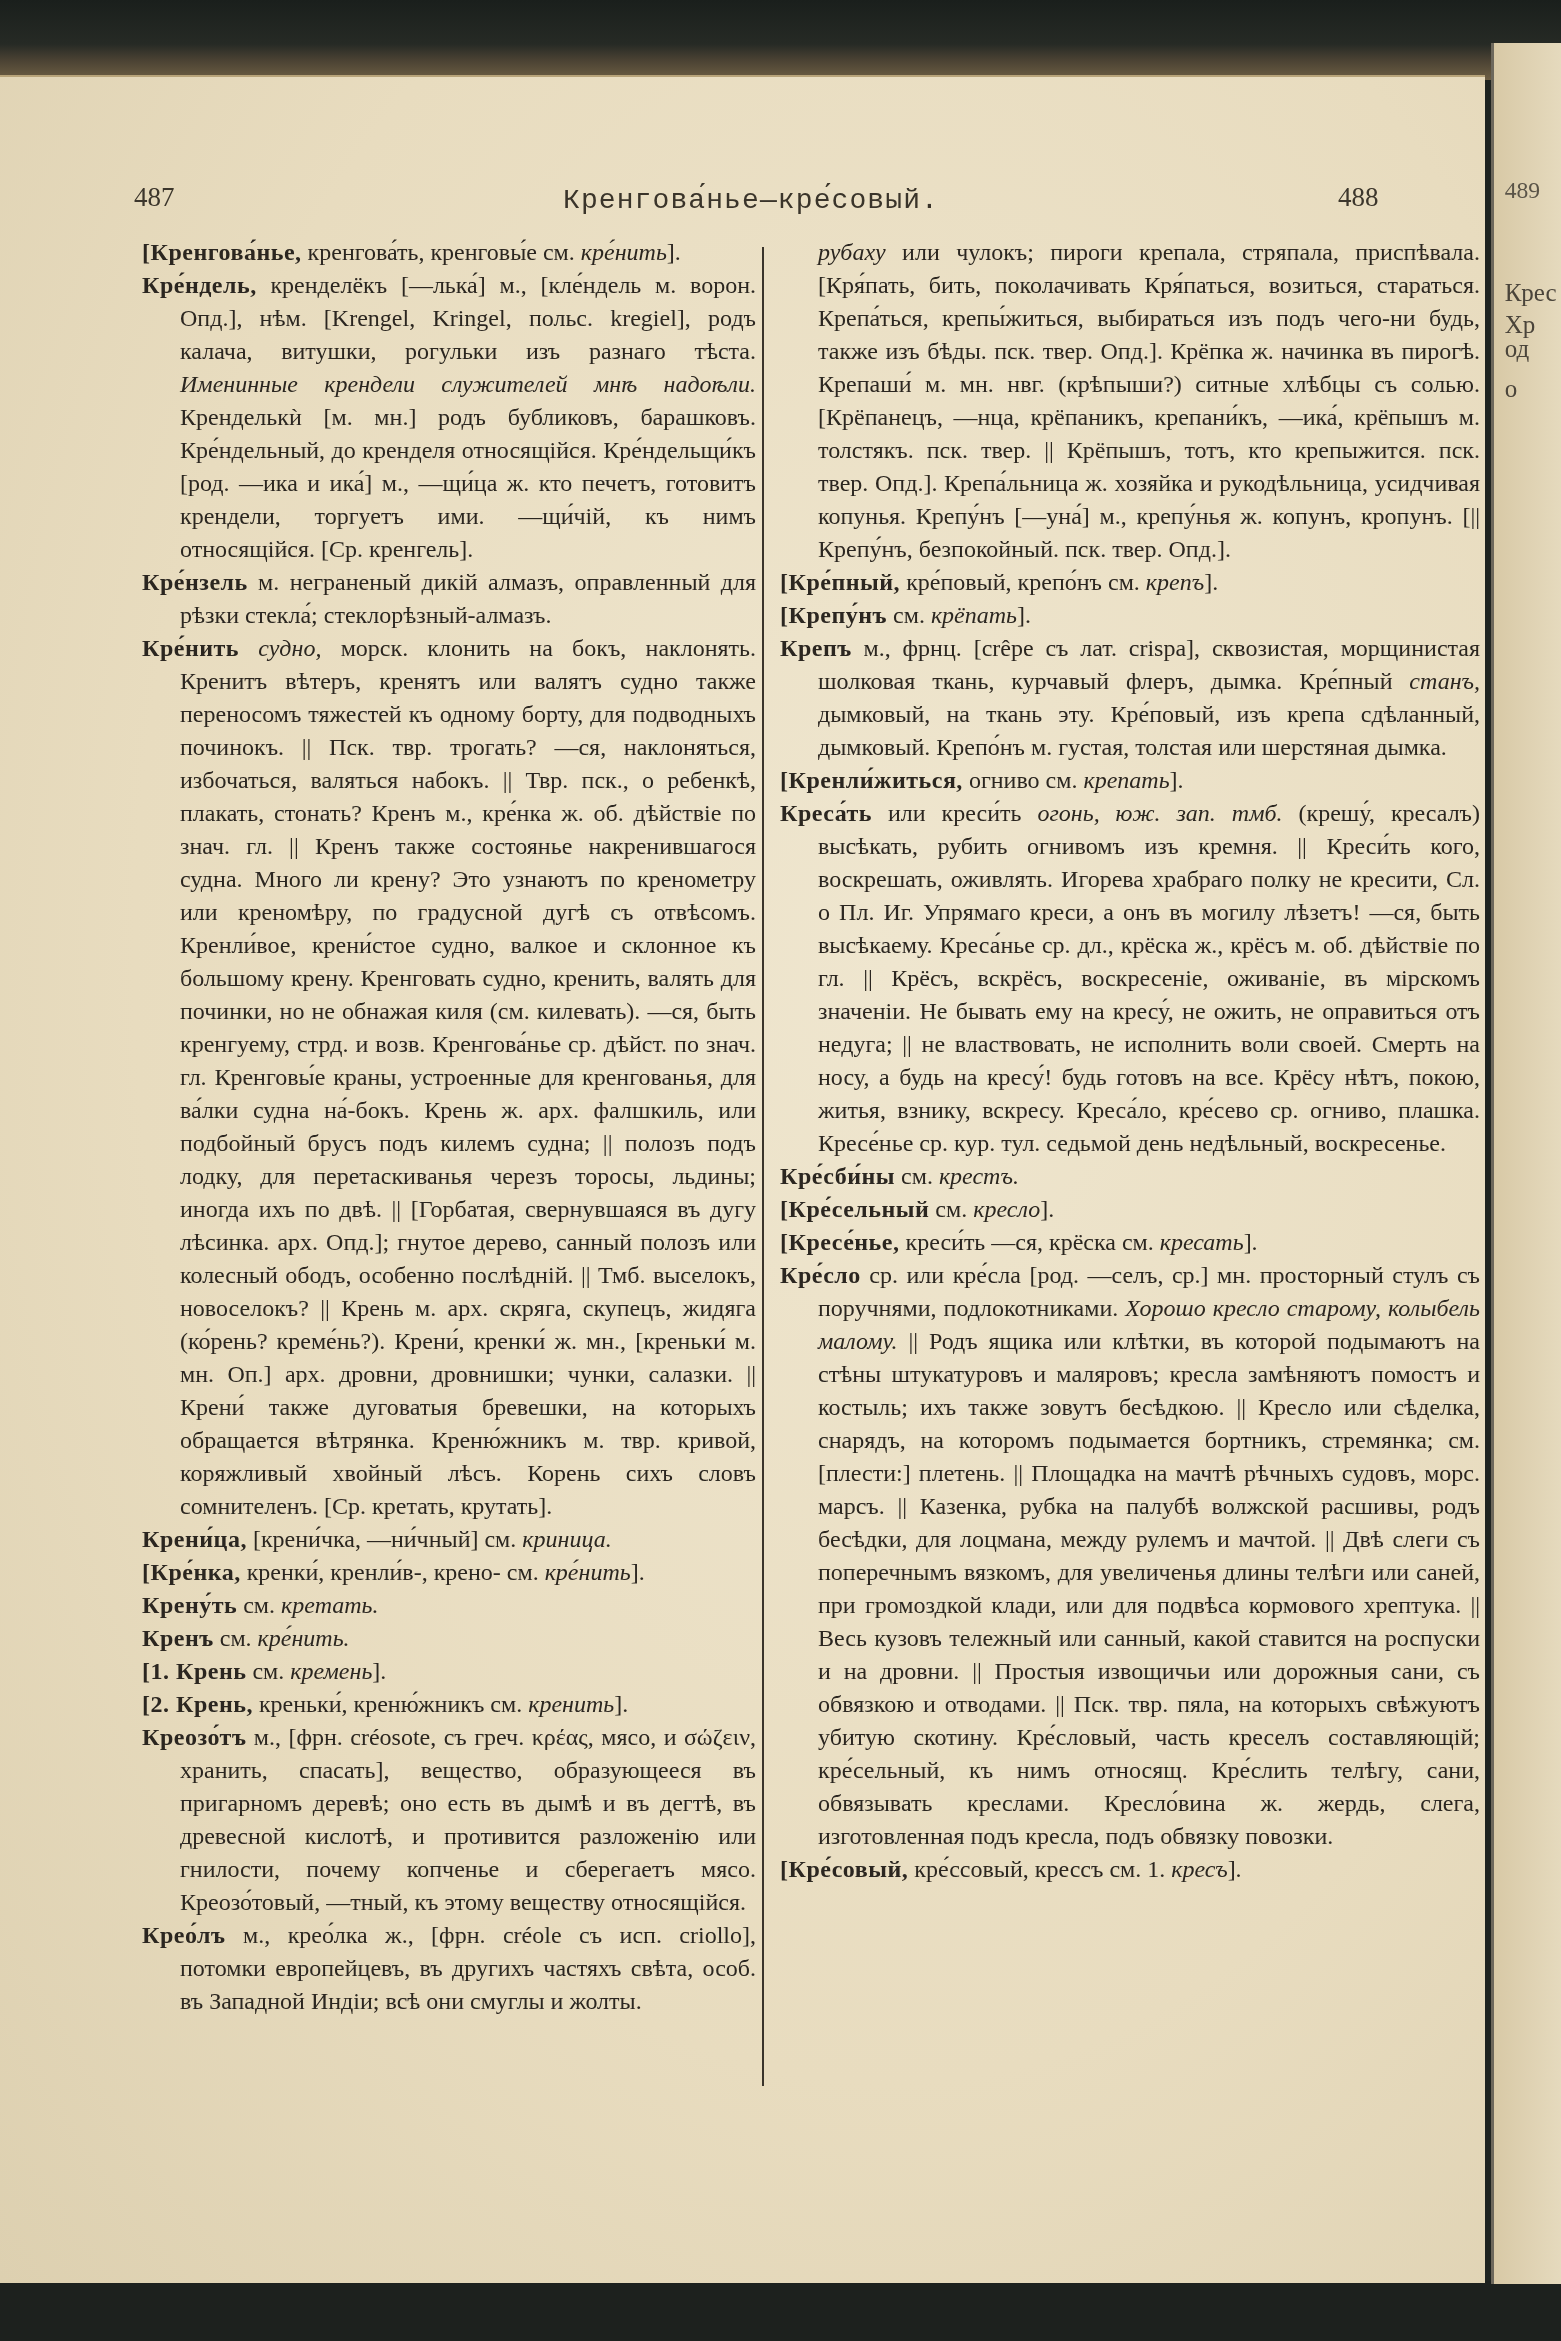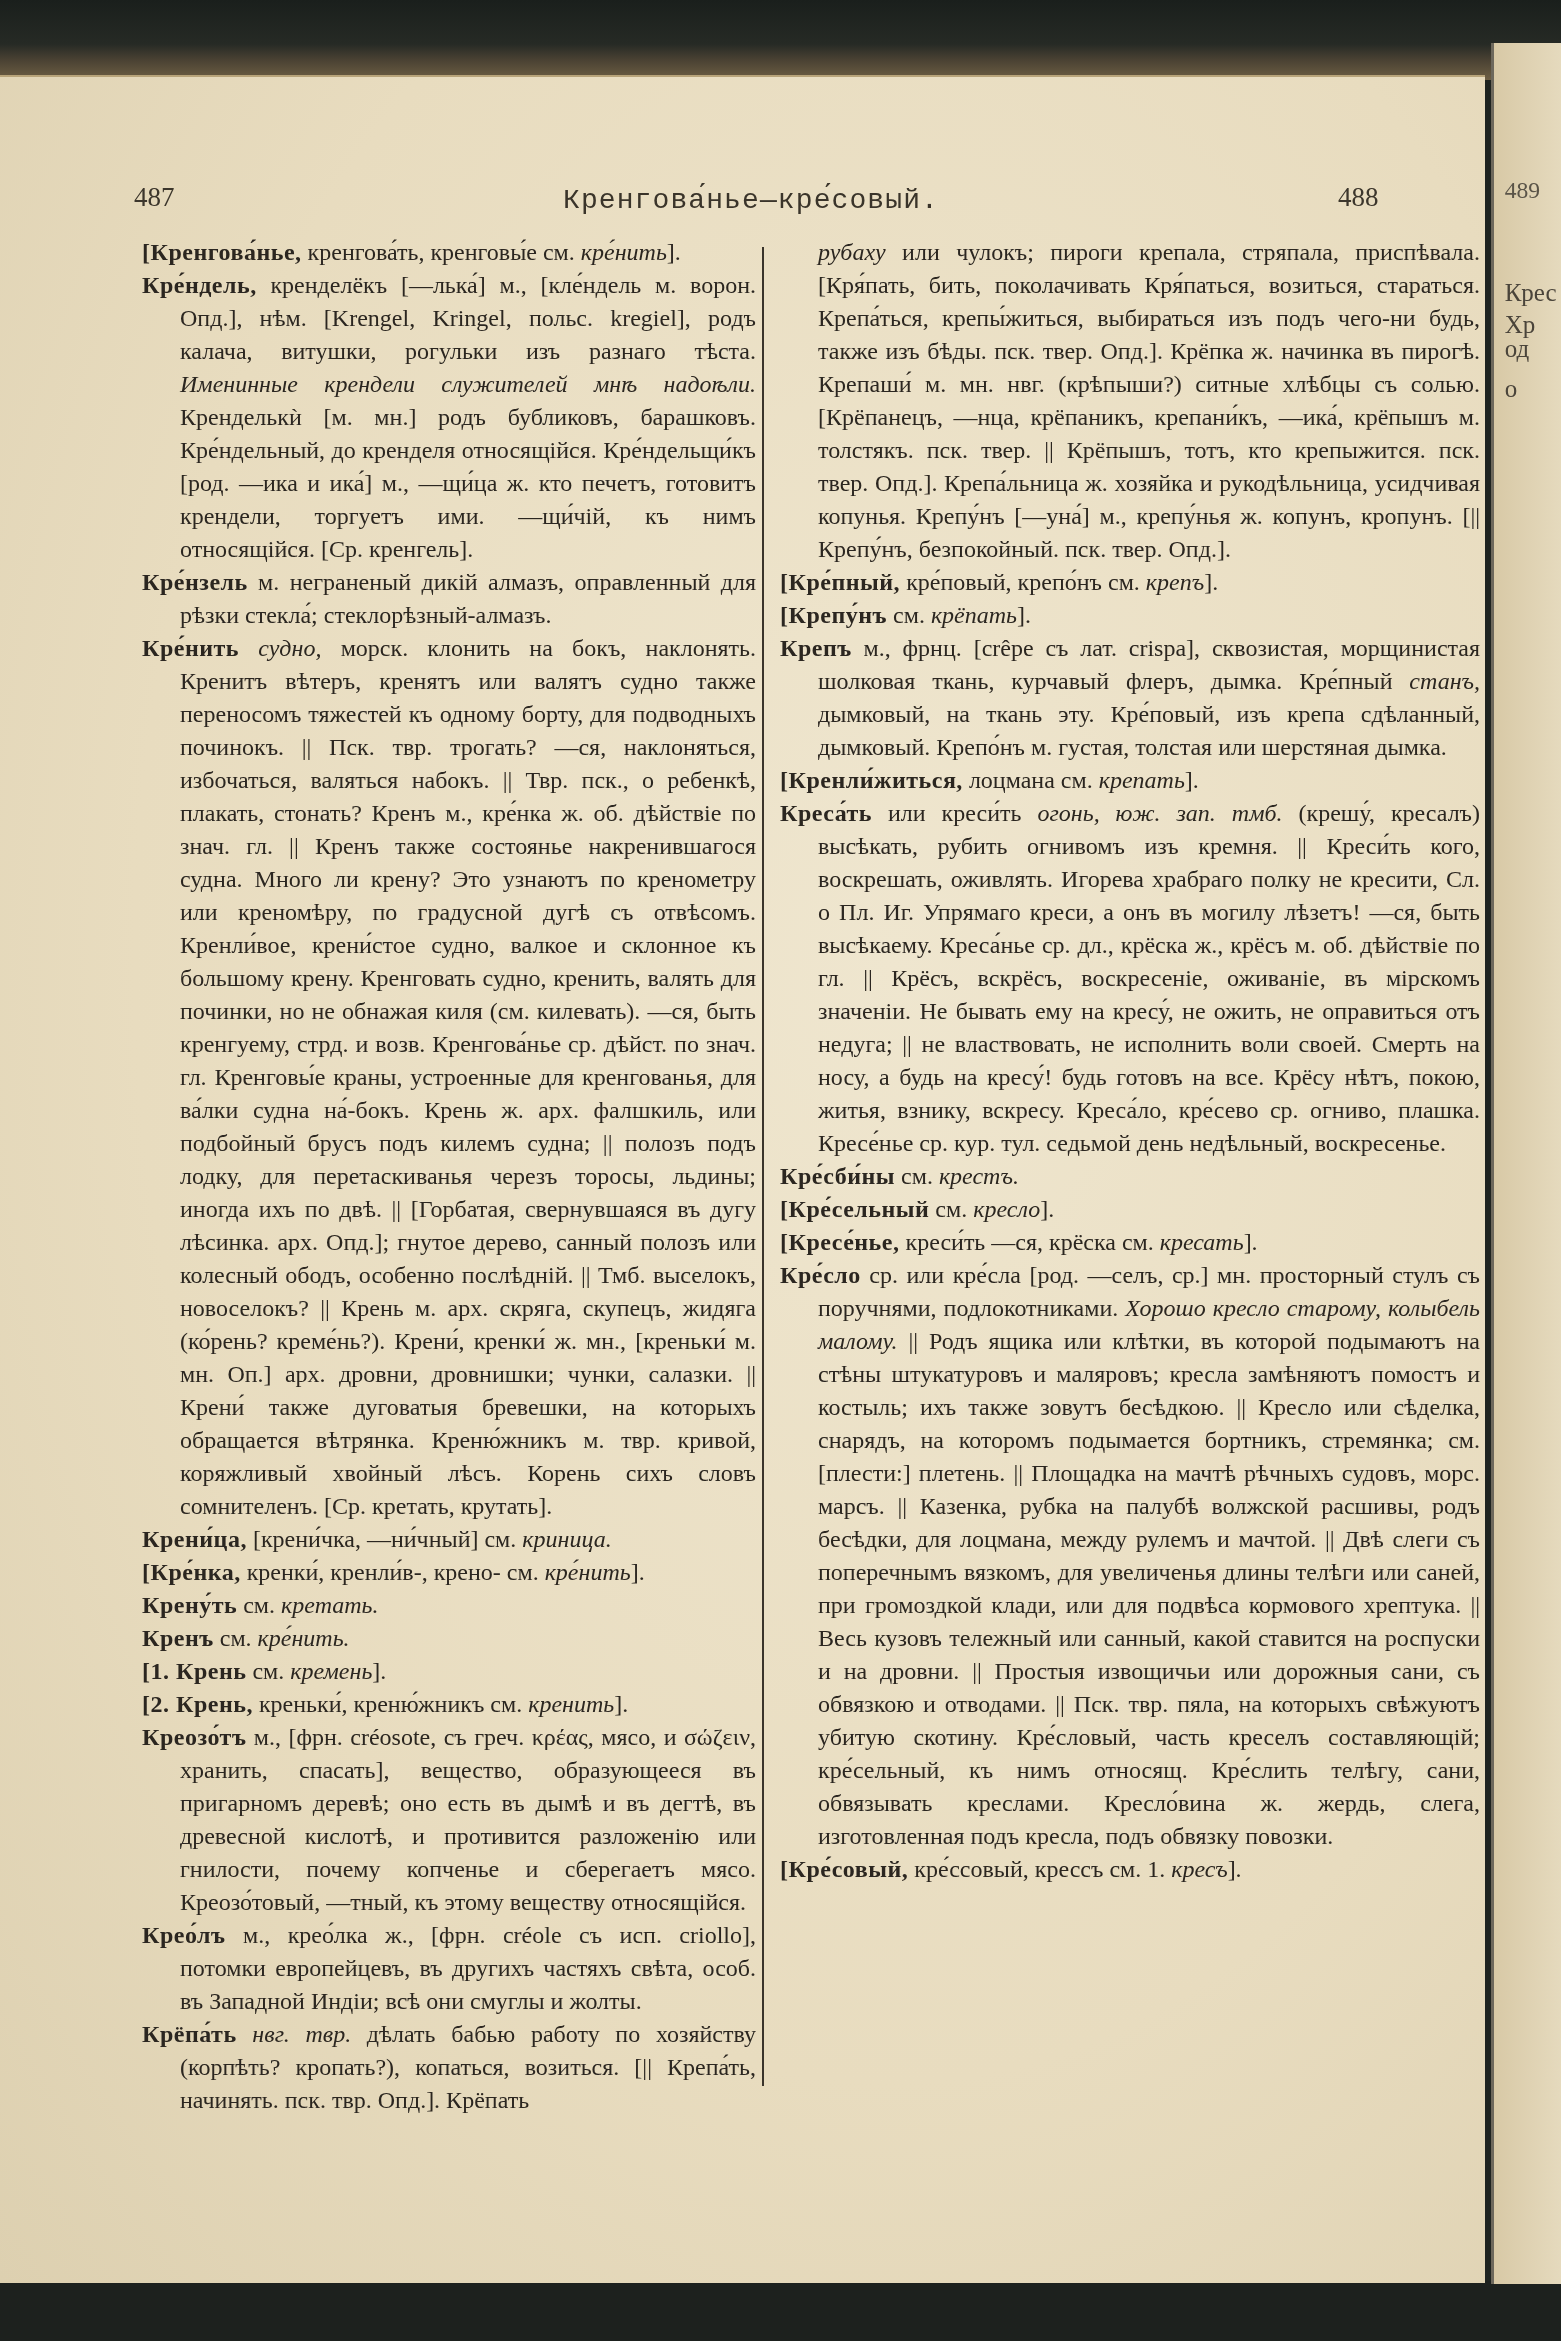--- a/index.html
+++ b/index.html
@@ -82,28 +82,27 @@
     <p class="entry"><span class="lead hw">Кре́нзель</span><span> м. неграненый дикiй алмазъ, оправленный для рѣзки стекла́; стеклорѣзный-алмазъ.</span></p>
     <p class="entry"><span class="lead hw">Кре́нить</span><span> </span><span class="it">судно,</span><span> морск. клонить на бокъ, наклонять. Кренитъ вѣтеръ, кренятъ или валятъ судно также переносомъ тяжестей къ одному борту, для подводныхъ починокъ. || Пск. твр. трогать? —ся, наклоняться, избочаться, валяться набокъ. || Твр. пск., о ребенкѣ, плакать, стонать? Кренъ м., кре́нка ж. об. дѣйствiе по знач. гл. || Кренъ также состоянье накренившагося судна. Много ли крену? Это узнаютъ по кренометру или креномѣру, по градусной дугѣ съ отвѣсомъ. Кренли́вое, крени́стое судно, валкое и склонное къ большому крену. Кренговать судно, кренить, валять для починки, но не обнажая киля (см. килевать). —ся, быть кренгуему, стрд. и возв. Кренгова́нье ср. дѣйст. по знач. гл. Кренговы́е краны, устроенные для кренгованья, для ва́лки судна на́-бокъ. Крень ж. арх. фалшкиль, или подбойный брусъ подъ килемъ судна; || полозъ подъ лодку, для перетаскиванья черезъ торосы, льдины; иногда ихъ по двѣ. || [Горбатая, свернувшаяся въ дугу лѣсинка. арх. Опд.]; гнутое дерево, санный полозъ или колесный ободъ, особенно послѣднiй. || Тмб. выселокъ, новоселокъ? || Крень м. арх. скряга, скупецъ, жидяга (ко́рень? креме́нь?). Крени́, кренки́ ж. мн., [креньки́ м. мн. Оп.] арх. дровни, дровнишки; чунки, салазки. || Крени́ также дуговатыя бревешки, на которыхъ обращается вѣтрянка. Креню́жникъ м. твр. кривой, коряжливый хвойный лѣсъ. Корень сихъ словъ сомнителенъ. [Ср. кретать, крутать].</span></p>
     <p class="entry"><span class="lead hw">Крени́ца,</span><span> [крени́чка, —ни́чный] см. </span><span class="it">криница.</span></p>
     <p class="entry"><span class="lead hw">[Кре́нка,</span><span> кренки́, кренли́в-, крено- см. </span><span class="it">кре́нить</span><span>].</span></p>
     <p class="entry"><span class="lead hw">Крену́ть</span><span> см. </span><span class="it">кретать.</span></p>
     <p class="entry"><span class="lead hw">Кренъ</span><span> см. </span><span class="it">кре́нить.</span></p>
     <p class="entry"><span class="lead hw">[1. Крень</span><span> см. </span><span class="it">кремень</span><span>].</span></p>
     <p class="entry"><span class="lead hw">[2. Крень,</span><span> креньки́, креню́жникъ см. </span><span class="it">кренить</span><span>].</span></p>
     <p class="entry"><span class="lead hw">Креозо́тъ</span><span> м., [фрн. créosote, съ греч. κρέας, мясо, и σώζειν, хранить, спасать], вещество, образующееся въ пригарномъ деревѣ; оно есть въ дымѣ и въ дегтѣ, въ древесной кислотѣ, и противится разложенiю или гнилости, почему копченье и сберегаетъ мясо. Креозо́товый, —тный, къ этому веществу относящiйся.</span></p>
     <p class="entry"><span class="lead hw">Крео́лъ</span><span> м., крео́лка ж., [фрн. créole съ исп. criollo], потомки европейцевъ, въ другихъ частяхъ свѣта, особ. въ Западной Индiи; всѣ они смуглы и жолты.</span></p>
-    <p class="entry"><span class="lead hw">Крёпа́ть</span><span> </span><span class="it">нвг. твр.</span><span> дѣлать бабью работу по хозяйству (корпѣть? кропать?), копаться, возиться. [|| Крепа́ть, начинять. пск. твр. Опд.]. Крёпать</span></p>
   </div>
 <div class="col right" id="col-right">
     <p class="entry cont"><span class="it">рубаху</span><span> или чулокъ; пироги крепала, стряпала, приспѣвала. [Кря́пать, бить, поколачивать Кря́паться, возиться, стараться. Крепа́ться, крепы́житься, выбираться изъ подъ чего-ни будь, также изъ бѣды. пск. твер. Опд.]. Крёпка ж. начинка въ пирогѣ. Крепаши́ м. мн. нвг. (крѣпыши?) ситные хлѣбцы съ солью. [Крёпанецъ, —нца, крёпаникъ, крепани́къ, —ика́, крёпышъ м. толстякъ. пск. твер. || Крёпышъ, тотъ, кто крепыжится. пск. твер. Опд.]. Крепа́льница ж. хозяйка и рукодѣльница, усидчивая копунья. Крепу́нъ [—уна́] м., крепу́нья ж. копунъ, кропунъ. [|| Крепу́нъ, безпокойный. пск. твер. Опд.].</span></p>
     <p class="entry"><span class="lead hw">[Кре́пный,</span><span> кре́повый, крепо́нъ см. </span><span class="it">крепъ</span><span>].</span></p>
     <p class="entry"><span class="lead hw">[Крепу́нъ</span><span> см. </span><span class="it">крёпать</span><span>].</span></p>
     <p class="entry"><span class="lead hw">Крепъ</span><span> м., фрнц. [crêpe съ лат. crispa], сквозистая, морщинистая шолковая ткань, курчавый флеръ, дымка. Кре́пный </span><span class="it">станъ,</span><span> дымковый, на ткань эту. Кре́повый, изъ крепа сдѣланный, дымковый. Крепо́нъ м. густая, толстая или шерстяная дымка.</span></p>
-    <p class="entry"><span class="lead hw">[Кренли́житься,</span><span> лоцмана см. </span><span class="it">крепать</span><span>].</span></p>
+    <p class="entry"><span class="lead hw">[Кренли́житься,</span><span> огниво см. </span><span class="it">крепать</span><span>].</span></p>
     <p class="entry"><span class="lead hw">Креса́ть</span><span> или креси́ть </span><span class="it">огонь, юж. зап. тмб.</span><span> (крешу́, кресалъ) высѣкать, рубить огнивомъ изъ кремня. || Креси́ть кого, воскрешать, оживлять. Игорева храбраго полку не кресити, Сл. о Пл. Иг. Упрямаго креси, а онъ въ могилу лѣзетъ! —ся, быть высѣкаему. Креса́нье ср. дл., крёска ж., крёсъ м. об. дѣйствiе по гл. || Крёсъ, вскрёсъ, воскресенiе, оживанiе, въ мiрскомъ значенiи. Не бывать ему на кресу́, не ожить, не оправиться отъ недуга; || не властвовать, не исполнить воли своей. Смерть на носу, а будь на кресу́! будь готовъ на все. Крёсу нѣтъ, покою, житья, взнику, вскресу. Креса́ло, кре́сево ср. огниво, плашка. Кресе́нье ср. кур. тул. седьмой день недѣльный, воскресенье.</span></p>
     <p class="entry"><span class="lead hw">Кре́сби́ны</span><span> см. </span><span class="it">крестъ.</span></p>
     <p class="entry"><span class="lead hw">[Кре́сельный</span><span> см. </span><span class="it">кресло</span><span>].</span></p>
     <p class="entry"><span class="lead hw">[Кресе́нье,</span><span> креси́ть —ся, крёска см. </span><span class="it">кресать</span><span>].</span></p>
     <p class="entry"><span class="lead hw">Кре́сло</span><span> ср. или кре́сла [род. —селъ, ср.] мн. просторный стулъ съ поручнями, подлокотниками. </span><span class="it">Хорошо кресло старому, колыбель малому.</span><span> || Родъ ящика или клѣтки, въ которой подымаютъ на стѣны штукатуровъ и маляровъ; кресла замѣняютъ помостъ и костыль; ихъ также зовутъ бесѣдкою. || Кресло или сѣделка, снарядъ, на которомъ подымается бортникъ, стремянка; см. [плести:] плетень. || Площадка на мачтѣ рѣчныхъ судовъ, морс. марсъ. || Казенка, рубка на палубѣ волжской расшивы, родъ бесѣдки, для лоцмана, между рулемъ и мачтой. || Двѣ слеги съ поперечнымъ вязкомъ, для увеличенья длины телѣги или саней, при громоздкой клади, или для подвѣса кормового хрептука. || Весь кузовъ тележный или санный, какой ставится на роспуски и на дровни. || Простыя извощичьи или дорожныя сани, съ обвязкою и отводами. || Пск. твр. пяла, на которыхъ свѣжуютъ убитую скотину. Кре́словый, часть креселъ составляющiй; кре́сельный, къ нимъ относящ. Кре́слить телѣгу, сани, обвязывать креслами. Кресло́вина ж. жердь, слега, изготовленная подъ кресла, подъ обвязку повозки.</span></p>
     <p class="entry"><span class="lead hw">[Кре́совый,</span><span> кре́ссовый, крессъ см. 1. </span><span class="it">кресъ</span><span>].</span></p>
   </div>
 
 
 </body></html>

